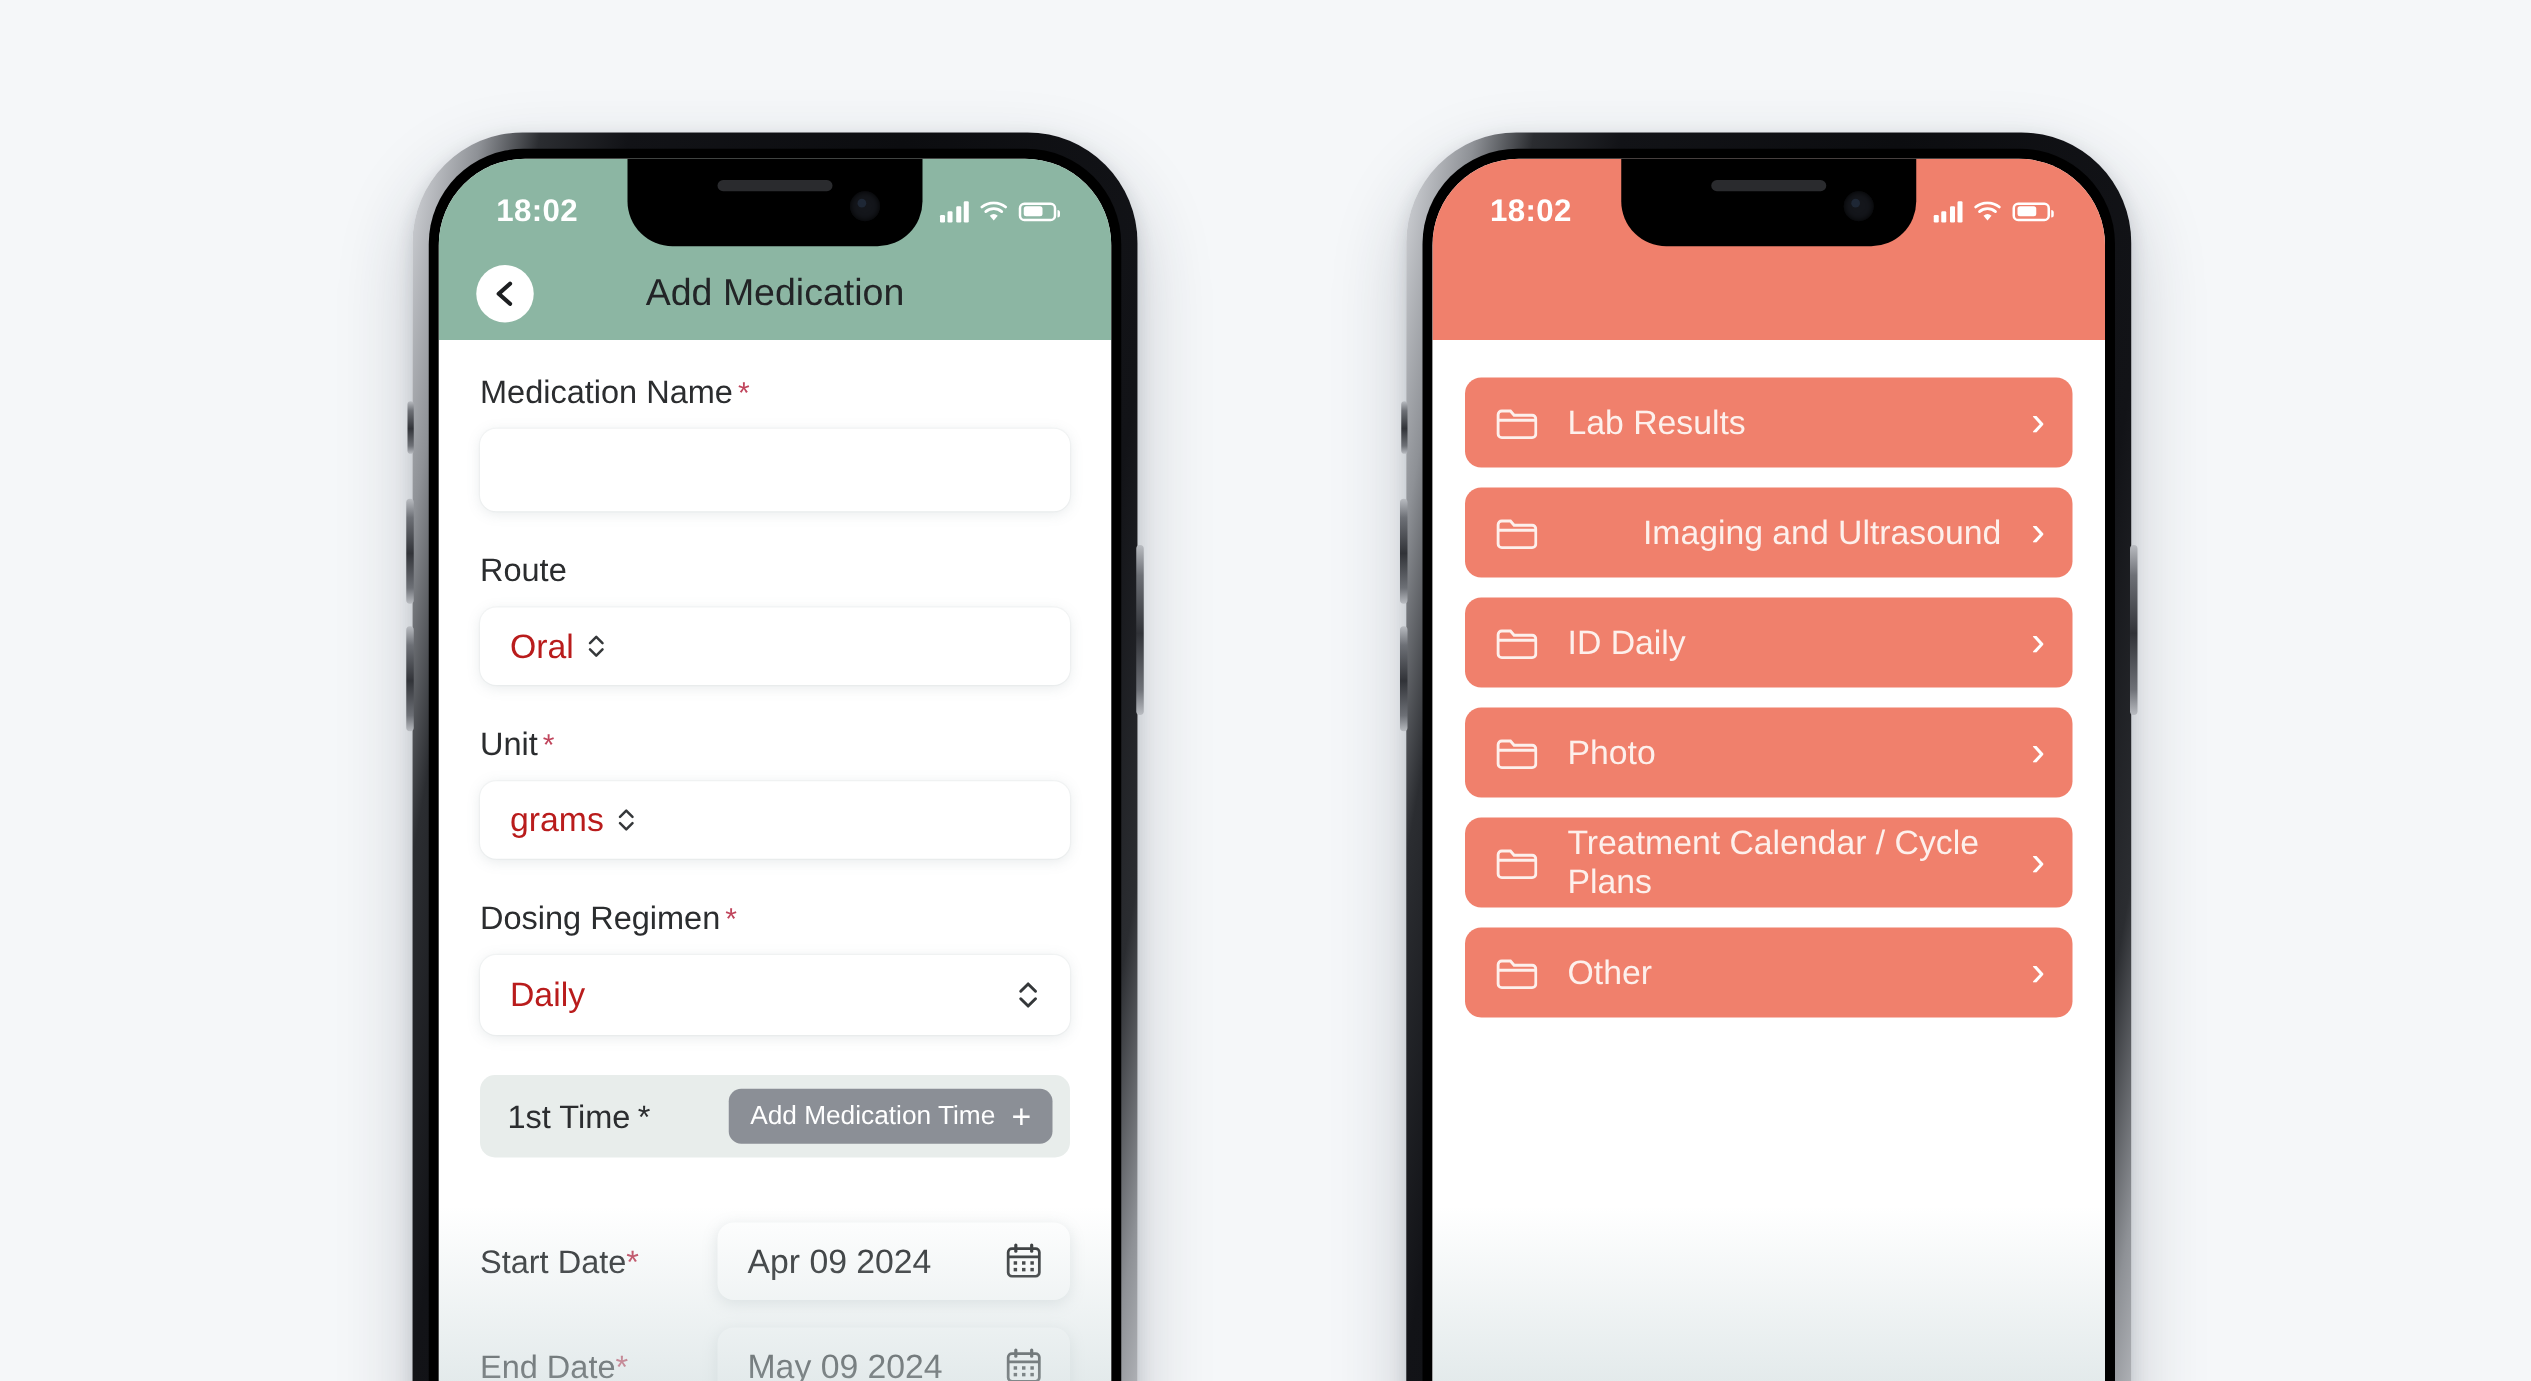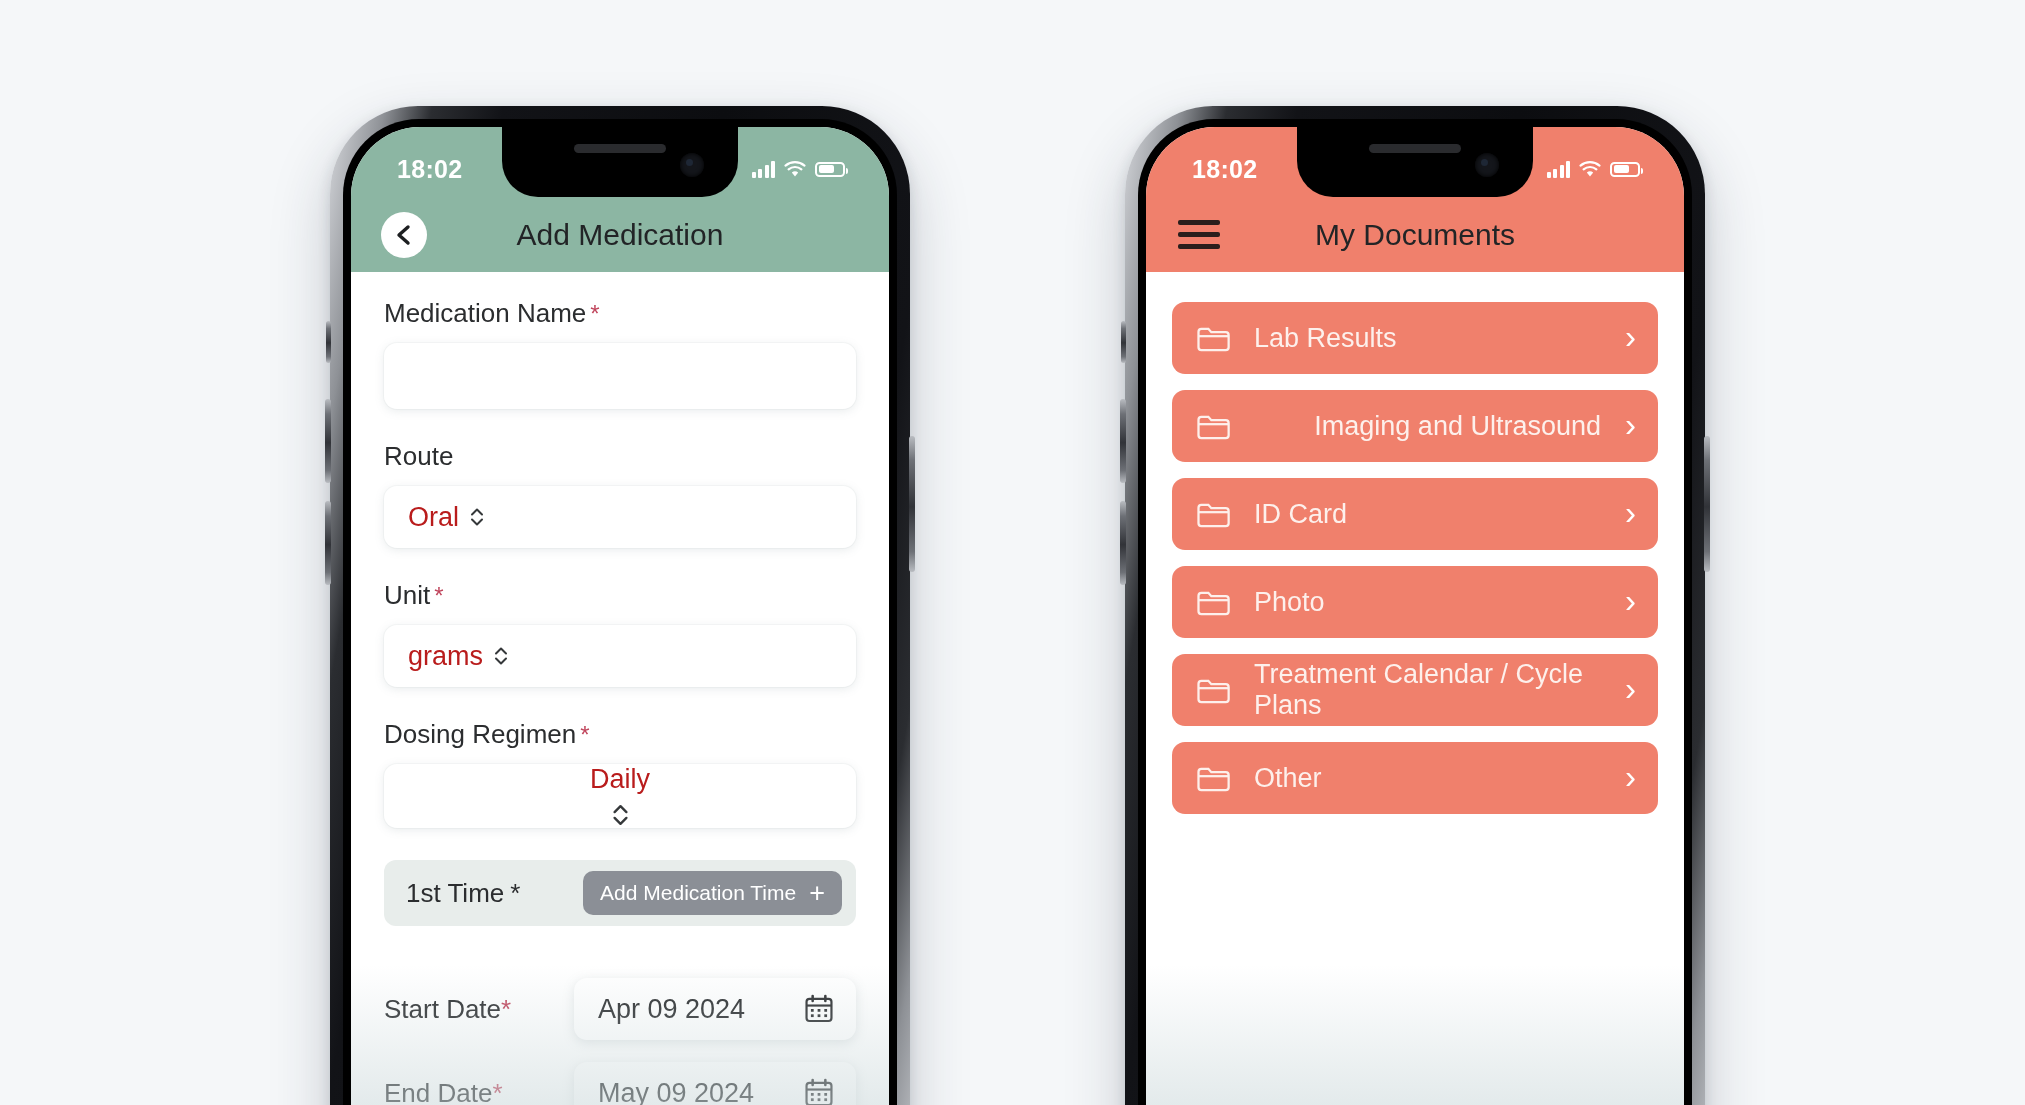--- a/index.html
+++ b/index.html
@@ -426,21 +426,21 @@
                     <polyline points="3,13.5 8,18.5 13,13.5" fill="none" stroke="#35383a" stroke-width="2" stroke-linecap="round" stroke-linejoin="round"></polyline>
                   </svg>
                 </span>
               </span>
             </div>
 
             <div class="field-label">
               <span>Dosing Regimen</span>
               <span class="req">*</span>
             </div>
-            <div class="input-box select-row" style="height:64px;flex-direction:column;">
+            <div class="input-box select-row" style="height:64px;">
               <span class="select-val">Daily</span>
               <span class="chev-ud">
                 <svg width="19" height="26" viewBox="0 0 16 22">
                   <polyline points="3,8.5 8,3.5 13,8.5" fill="none" stroke="#35383a" stroke-width="2" stroke-linecap="round" stroke-linejoin="round"></polyline>
                   <polyline points="3,13.5 8,18.5 13,13.5" fill="none" stroke="#35383a" stroke-width="2" stroke-linecap="round" stroke-linejoin="round"></polyline>
                 </svg>
               </span>
             </div>
 
             <div class="time-row">
@@ -539,28 +539,20 @@
               <path d="M11 15.4 7.8 11.6a5 5 0 0 1 6.4 0Z" fill="#fff"></path>
               <path d="M4.6 8.3a10 10 0 0 1 12.8 0" stroke="#fff" stroke-width="2.2" fill="none" stroke-linecap="round"></path>
               <path d="M1.5 4.6a15 15 0 0 1 19 0" stroke="#fff" stroke-width="2.2" fill="none" stroke-linecap="round"></path>
             </svg>
             <div class="batt">
               <div class="batt-fill"></div>
             </div>
           </div>
         </div>
 
-        <div class="appbar" style="z-index:30;">
-          <div class="hamburger">
-            <span></span>
-              <span></span>
-              <span></span>
-          </div>
-          <div class="appbar-title">My Documents</div>
-        </div>
 
         <div class="body-scroll">
           <div class="doclist">
 
             <div class="doc-item" style="background:#f0806c;">
               <svg width="34" height="30" viewBox="0 0 30 26">
                 <path d="M2.2 7.5a2.6 2.6 0 0 1 2.6-2.6h6.1l2.6 3h12.7a2.6 2.6 0 0 1 2.6 2.6v10.6a2.6 2.6 0 0 1-2.6 2.6H4.8a2.6 2.6 0 0 1-2.6-2.6Z" fill="none" stroke="#fdf0ec" stroke-width="2"></path>
                 <line x1="2.6" y1="11.4" x2="28.4" y2="11.4" stroke="#fdf0ec" stroke-width="2"></line>
               </svg>
               <span class="doc-label">Lab Results</span>
@@ -574,21 +566,21 @@
               </svg>
               <span class="doc-label">Imaging and Ultrasound</span>
               <span class="doc-chev">›</span>
             </div>
 
             <div class="doc-item" style="background:#f0806c;">
               <svg width="34" height="30" viewBox="0 0 30 26">
                 <path d="M2.2 7.5a2.6 2.6 0 0 1 2.6-2.6h6.1l2.6 3h12.7a2.6 2.6 0 0 1 2.6 2.6v10.6a2.6 2.6 0 0 1-2.6 2.6H4.8a2.6 2.6 0 0 1-2.6-2.6Z" fill="none" stroke="#fdf0ec" stroke-width="2"></path>
                 <line x1="2.6" y1="11.4" x2="28.4" y2="11.4" stroke="#fdf0ec" stroke-width="2"></line>
               </svg>
-              <span class="doc-label">ID Card</span>
+              <span class="doc-label">ID Daily</span>
               <span class="doc-chev">›</span>
             </div>
 
             <div class="doc-item" style="background:#f0806c;">
               <svg width="34" height="30" viewBox="0 0 30 26">
                 <path d="M2.2 7.5a2.6 2.6 0 0 1 2.6-2.6h6.1l2.6 3h12.7a2.6 2.6 0 0 1 2.6 2.6v10.6a2.6 2.6 0 0 1-2.6 2.6H4.8a2.6 2.6 0 0 1-2.6-2.6Z" fill="none" stroke="#fdf0ec" stroke-width="2"></path>
                 <line x1="2.6" y1="11.4" x2="28.4" y2="11.4" stroke="#fdf0ec" stroke-width="2"></line>
               </svg>
               <span class="doc-label">Photo</span>
               <span class="doc-chev">›</span>

